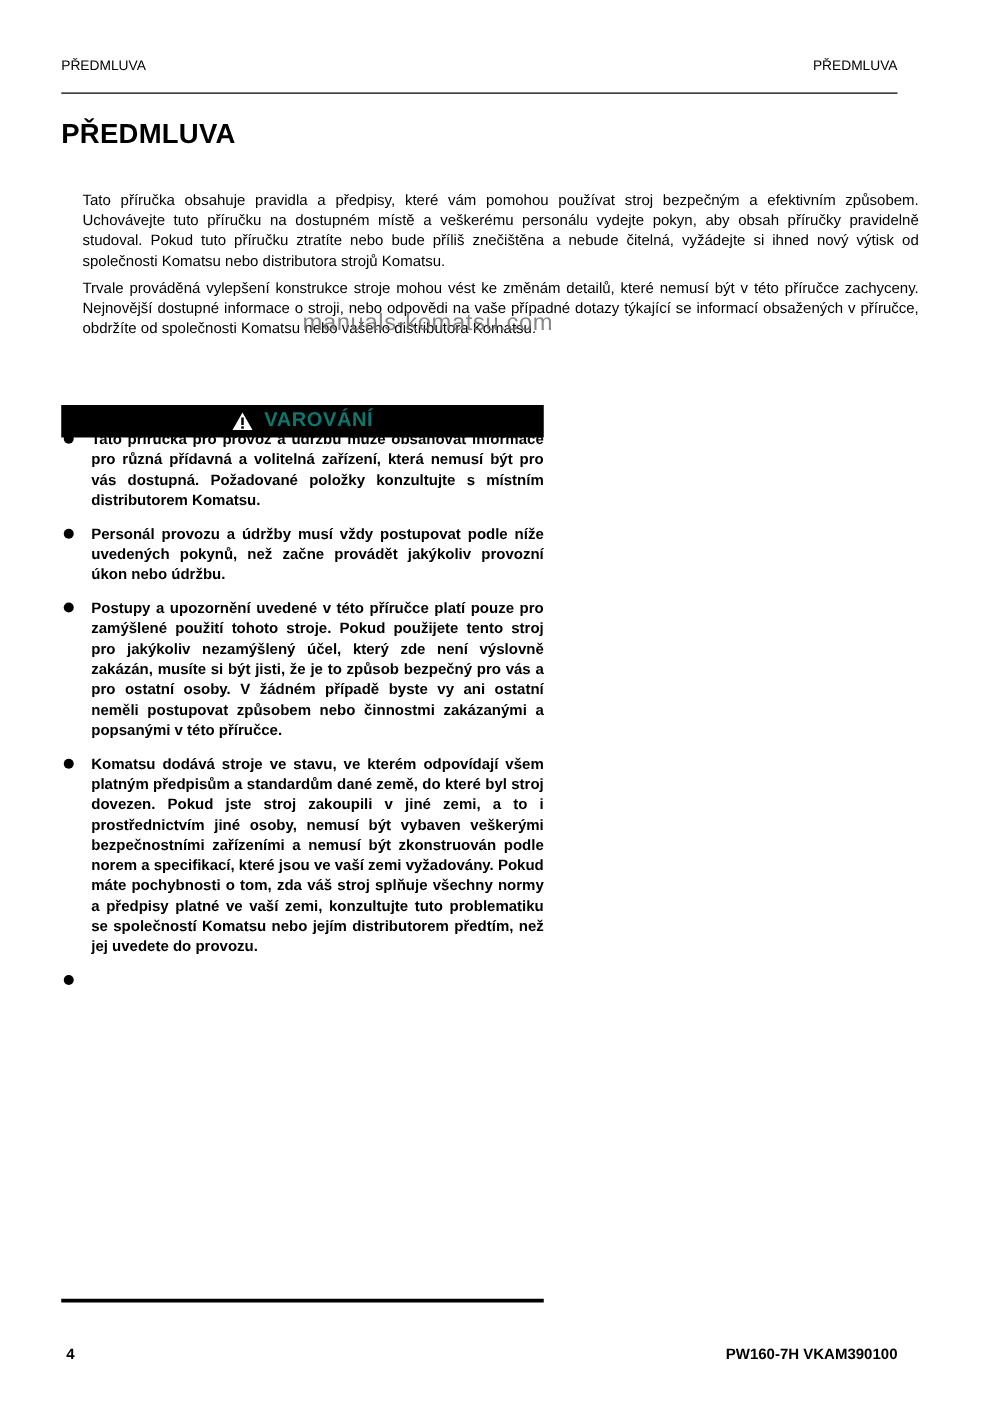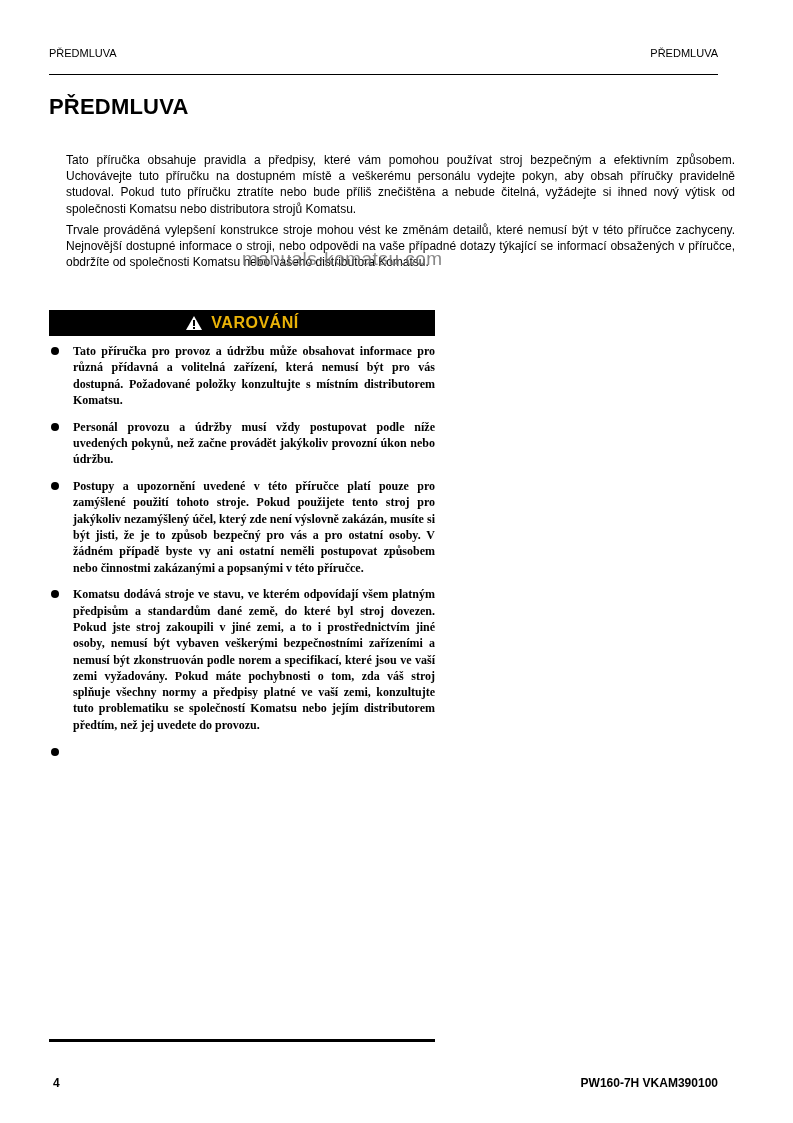--- a/index.html
+++ b/index.html
@@ -22,29 +22,29 @@
       position: absolute; top: 152px; left: 66px; width: 669px;
       font-size: 12px; line-height: 16.2px; text-align: justify;
     }
     .intro p { margin: 0 0 5px 0; }
     .watermark {
       position: absolute; top: 248px; left: 242px;
       font-size: 19px; color: #737373; opacity: 0.85; letter-spacing: 0.5px;
       pointer-events: none;
     }
     .warning-bar {
-      position: absolute; top: 310px; left: 49px; width: 386px; height: 26px;
-      background: #000; color: #eab308;
+      position: absolute; top: 324px; left: 49px; width: 386px; height: 26px;
+      background: #000; color: #0f766e;
       display: flex; align-items: center; justify-content: center;
       font-size: 16px; font-weight: bold; letter-spacing: 0.5px;
     }
     .warning-bar .warn-icon { margin-right: 8px; display: inline-flex; }
     .warning-list {
       position: absolute; top: 343px; left: 49px; width: 386px;
-      list-style: none; margin: 0; padding: 0; font-family: Liberation Serif, serif;
+      list-style: none; margin: 0; padding: 0;
     }
     .warning-list li {
       position: relative; padding-left: 24px;
       font-size: 12px; font-weight: bold; line-height: 16.3px;
       text-align: justify; margin-bottom: 10.5px;
     }
     .warning-list li .bullet {
       position: absolute; left: 2px; top: 4px; width: 8px; height: 8px;
       border-radius: 50%; background: #000;
     }

